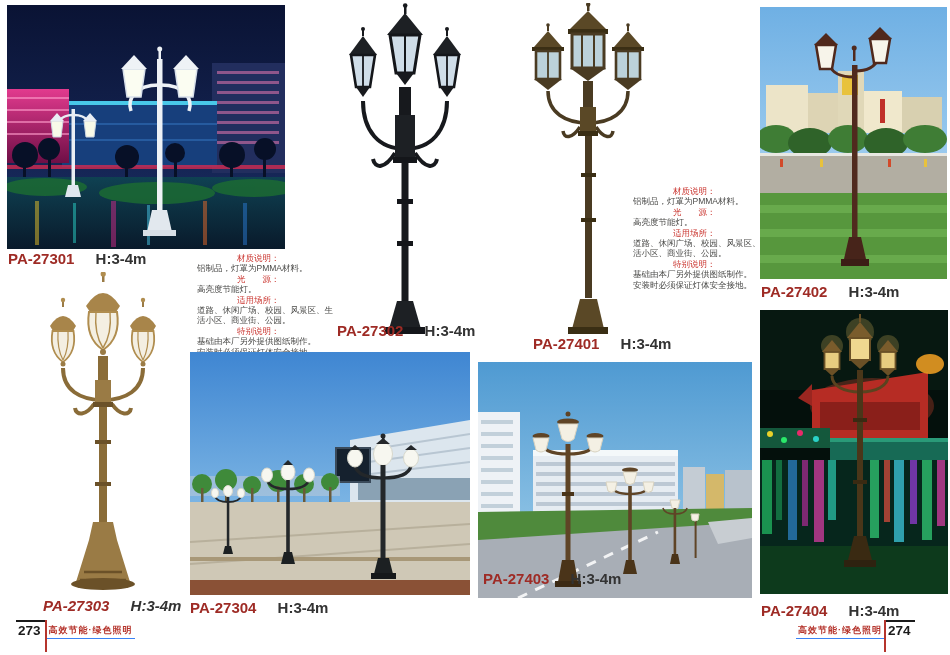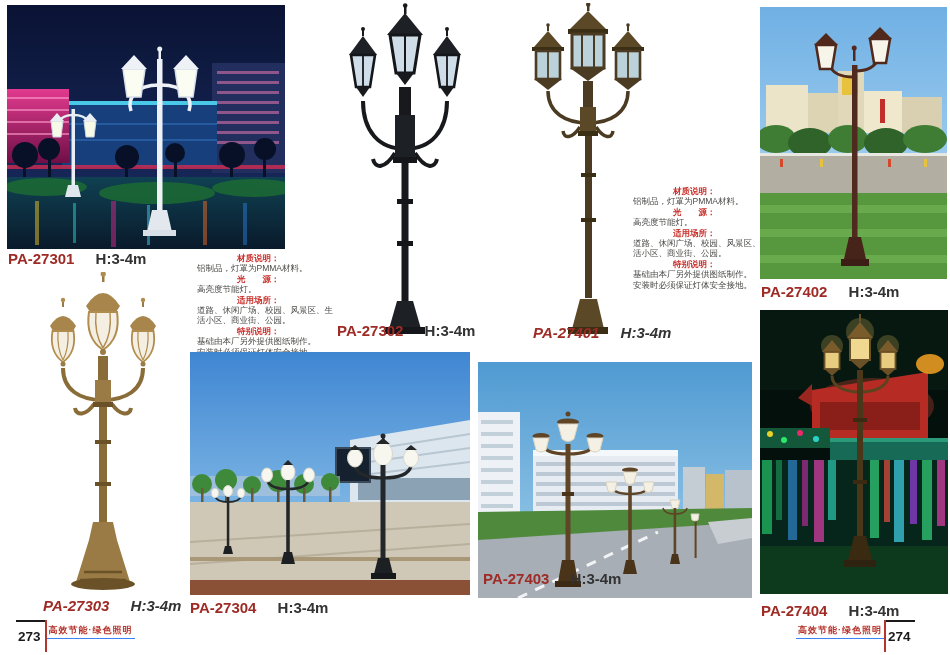--- a/index.html
+++ b/index.html
@@ -4,24 +4,24 @@
 <style>
   html,body{margin:0;padding:0;background:#ffffff;}
   .page{position:relative;width:950px;height:655px;background:#fff;overflow:hidden;
         font-family:"Liberation Sans","DejaVu Sans",sans-serif;}
   .photo{position:absolute;}
   .photo svg{display:block;}
   .plabel{position:absolute;white-space:nowrap;font-size:15px;}
   .plabel .code{color:#9e2b25;font-weight:bold;}
   .plabel .ht{color:#333333;font-weight:bold;margin-left:17px;}
   .spec{position:absolute;width:140px;font-size:8.5px;line-height:10.4px;color:#4a4a48;}
-  .spec .red{color:#c9302a;font-weight:bold;padding-left:40px;}
+  .spec .red{color:#c9302a;font-weight:normal;padding-left:40px;}
   .footer{position:absolute;top:620px;display:flex;align-items:flex-start;}
   .footer .pagenum{font-weight:bold;font-size:13.5px;color:#1a1a1a;
-        border-top:2px solid #1a1a1a;padding:7px 4px 0 2px;}
+        border-top:2px solid #1a1a1a;padding:1px 4px 0 2px;}
   .footer .vline{width:2px;background:#b5342c;height:32px;}
   .footer .slogan{color:#b5342c;font-weight:bold;font-size:9px;letter-spacing:1px;
         border-bottom:1px solid #3b82f6;padding:4px 2px 1px 2px;margin:0 0;}
 </style>
 </head>
 <body>
 
 <div class="page">
 
   <div class="photo" style="left:7px;top:5px;">
@@ -233,21 +233,21 @@
         <rect x="52" y="128" width="20" height="5" fill="#3a2e14"></rect>
         <rect x="59" y="133" width="7" height="162" fill="#4a3b22"></rect>
         <rect x="55" y="170" width="15" height="4" fill="#3a2e14"></rect>
         <rect x="55" y="215" width="15" height="4" fill="#3a2e14"></rect>
         <polygon points="46,326 78,326 71,296 54,296" fill="#5a4826"></polygon>
         <rect x="42" y="324" width="40" height="7" fill="#3a2e14"></rect>
       </g>
     </svg>
   </div>
 
-  <div class="plabel" style="left:533px;top:324px;font-style:italic;">
+  <div class="plabel" style="left:533px;top:335px;">
     <span class="code">PA-27401</span>
     <span class="ht">H:3-4m</span>
   </div>
 
   <div class="spec" style="left:633px;top:186px;">
     <div class="red">材质说明：</div>
     <div>铝制品，灯罩为PMMA材料。</div>
     <div class="red">光　　源：</div>
     <div>高亮度节能灯。</div>
     <div class="red">适用场所：</div>

